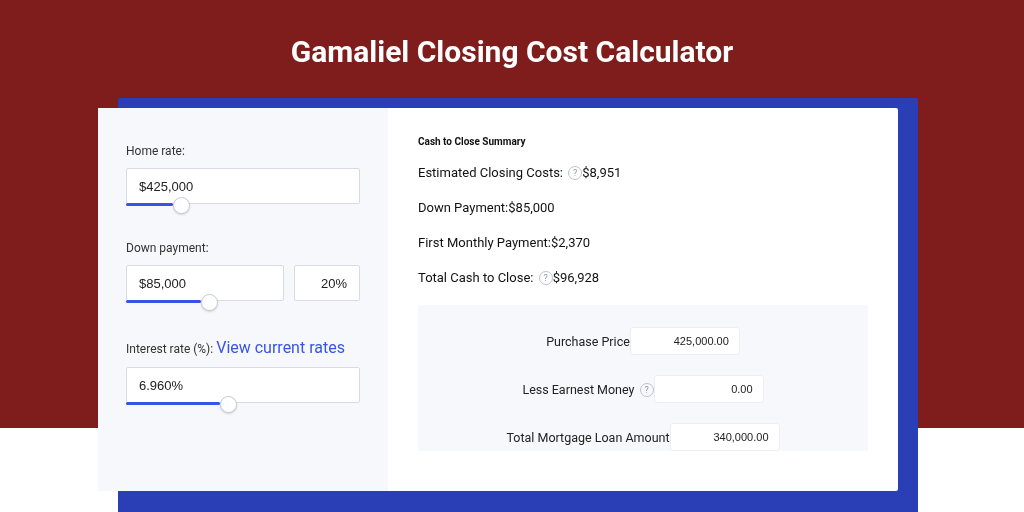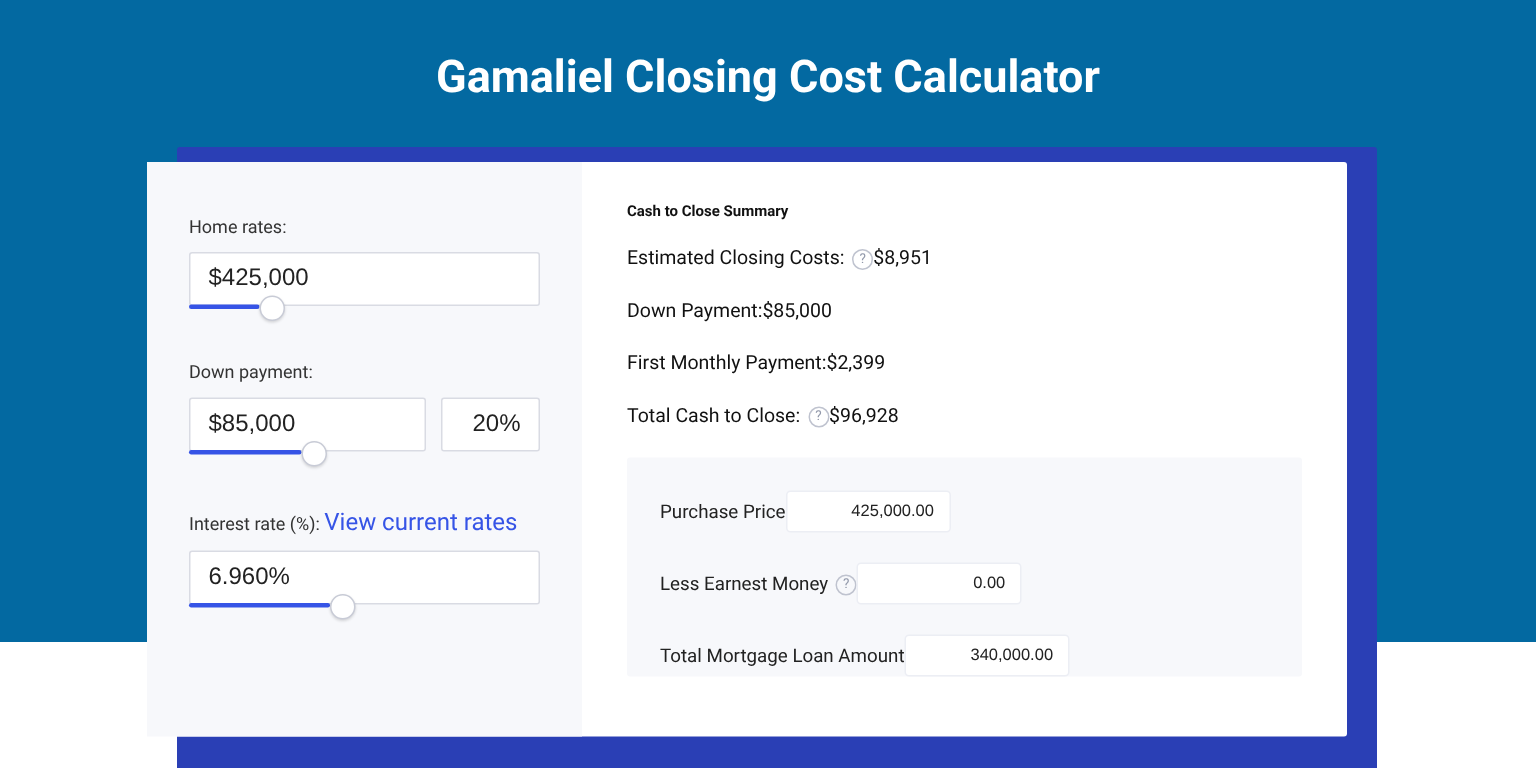--- a/index.html
+++ b/index.html
@@ -1,54 +1,54 @@
 <!DOCTYPE html>
 <html><head>
 <meta charset="utf-8">
 <style>
   html,body{margin:0;padding:0;width:1024px;height:512px;overflow:hidden;font-family:-apple-system,BlinkMacSystemFont,"Segoe UI",Roboto,Arial,sans-serif}
-  .bg{background:#0369a1;width:1024px;height:428px;position:relative}
+  .bg{background:#7f1d1d;width:1024px;height:428px;position:relative}
   .title{color:#fff;text-align:center;font-weight:700;font-size:30px;padding:34px 0 20px}
   .shadow-card{position:absolute;left:118px;top:98px;width:800px;height:500px;background:#2a3fb5;border-radius:2px}
   .card{position:absolute;left:98px;top:108px;width:800px;background:#fff;border-radius:2px}
   .columns{display:flex}
   .left{width:290px;background:#f7f8fb;padding:36px 28px 20px;box-sizing:border-box}
   .right{flex:1;padding:28px 30px 20px;box-sizing:border-box}
   .field-label{font-size:12px;color:#333;margin-bottom:10px}
-  .input{width:100%;height:36px;border:1px solid #d9dbe3;border-radius:2px;background:#fff;box-sizing:border-box;font-size:16px;padding:0 12px;color:#222}
+  .input{width:100%;height:36px;border:1px solid #d9dbe3;border-radius:2px;background:#fff;box-sizing:border-box;font-size:13px;padding:0 12px;color:#222}
   .field{margin-bottom:24px}
   .slider{position:relative;height:14px;margin-top:-1px}
   .slider-track{position:absolute;left:0;top:0;height:3px;background:#3654e6;border-radius:2px}
   .slider-thumb{position:absolute;top:-6px;width:15px;height:15px;border-radius:50%;background:#fff;border:1px solid #c8cbd6;box-shadow:0 1px 2px rgba(0,0,0,.15)}
   .row{display:flex;gap:10px}
   .row .input{flex:1}
   .row .input.small{width:66px;flex:0 0 66px;text-align:right}
   .link{color:#3654e6;text-decoration:none;font-size:16px}
   .section-title{font-weight:700;font-size:10px;color:#111;margin-bottom:18px}
   .summary-row{display:flex;justify-content:flex-start;font-size:13px;color:#111;margin-bottom:20px}
   .summary-row.bold{font-weight:400}
   .help{display:inline-block;width:12px;height:12px;border:1px solid #bfc3cf;border-radius:50%;font-size:9px;color:#9198aa;text-align:center;line-height:12px;vertical-align:1px;margin-left:2px}
   .worksheet{background:#f7f8fb;margin-top:10px;border-radius:2px;padding:22px 22px 0}
   .ws-title{font-weight:700;font-size:13px;color:#111;margin-bottom:22px}
-  .ws-row{display:flex;justify-content:flex-start;align-items:center;font-size:12.5px;color:#222;margin-bottom:20px}
+  .ws-row{display:flex;justify-content:center;align-items:center;font-size:12.5px;color:#222;margin-bottom:20px}
   .ws-input{width:110px;height:28px;border:1px solid #eceef4;border-radius:3px;background:#fff;text-align:right;font-size:11px;padding:0 10px;color:#222;box-sizing:border-box}
 </style>
 </head>
 <body>
 
 <div class="bg">
   <div class="title">Gamaliel Closing Cost Calculator</div>
   <div class="shadow-card"></div>
   <div class="card">
     <div class="columns">
       <div class="left">
 
 
         <div class="field">
-          <div class="field-label">Home rates:</div>
+          <div class="field-label">Home rate:</div>
           <input class="input" value="$425,000" style="">
           <div class="slider">
             <div class="slider-track" style="width:20%"></div>
             <div class="slider-thumb" style="left:20%"></div>
           </div>
         </div>
 
         <div class="field">
           <div class="field-label">Down payment:</div>
           <div class="row">
@@ -80,21 +80,21 @@
             <div class="summary-row">
               <div>Estimated Closing Costs: <span class="help">?</span></div>
               <div>$8,951</div>
             </div>
             <div class="summary-row">
               <div>Down Payment: </div>
               <div>$85,000</div>
             </div>
             <div class="summary-row">
               <div>First Monthly Payment: </div>
-              <div>$2,399</div>
+              <div>$2,370</div>
             </div>
             <div class="summary-row bold">
               <div>Total Cash to Close: <span class="help">?</span></div>
               <div>$96,928</div>
             </div>
           </div>
 
         <div class="worksheet">
           <div id="ws-rows">
               <div class="ws-row">

